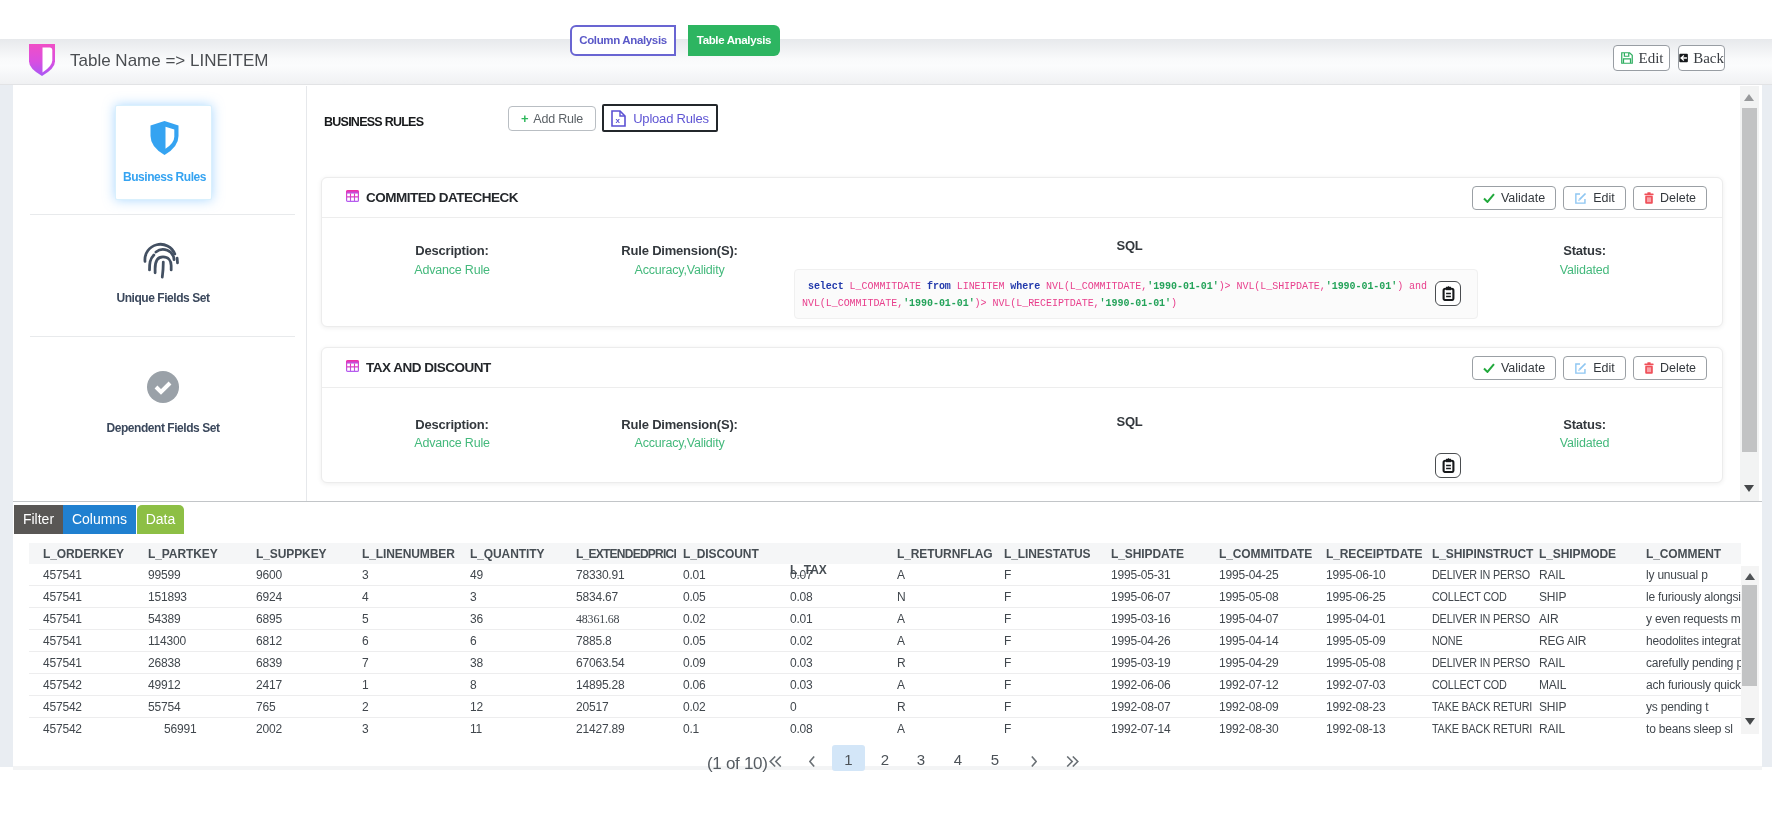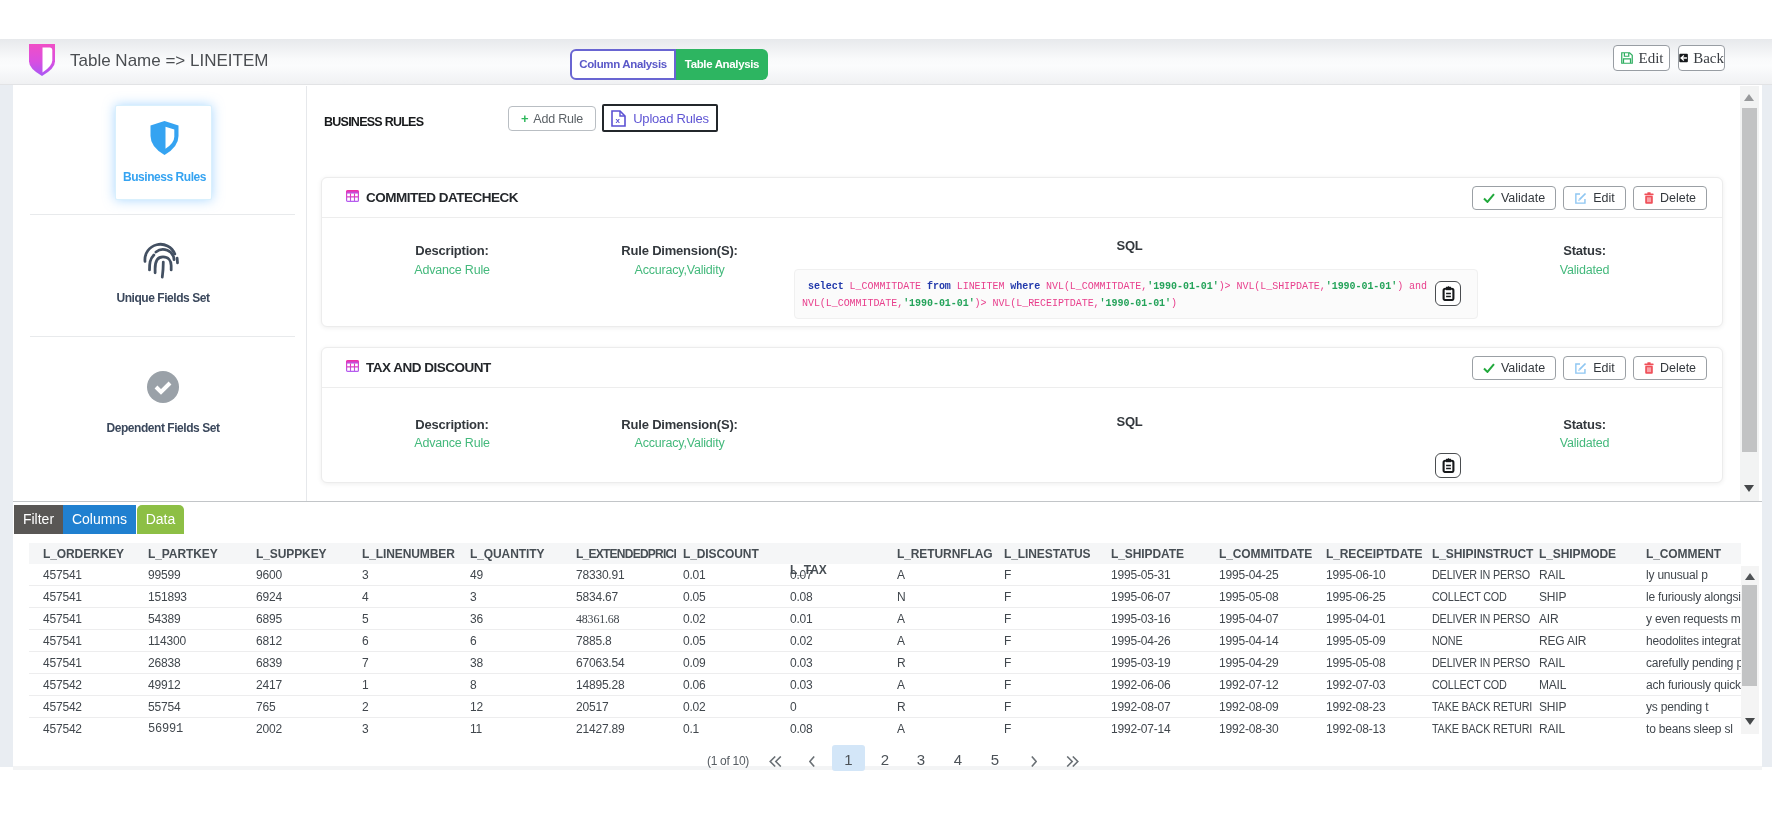--- a/index.html
+++ b/index.html
@@ -4,21 +4,21 @@
 <style>
 * { margin:0; padding:0; box-sizing:border-box; }
 html,body { width:1772px; height:813px; background:#fff; font-family:"Liberation Sans",sans-serif; overflow:hidden; position:relative; }
 .abs { position:absolute; }
 
 
 .topbar { position:absolute; left:0; top:39px; width:1772px; height:46px;
   background:linear-gradient(to bottom,#e7e9ec 0%,#f9fafb 45%,#fbfcfd 60%,#f0f1f3 100%);
   border-bottom:1px solid #e2e3e5; }
 .title { position:absolute; left:70px; top:51px; font-size:17px; color:#4b4e52; }
-.tabgroup { position:absolute; left:570px; top:49px; height:14px; display:flex; }
+.tabgroup { position:absolute; left:570px; top:25px; height:14px; display:flex;gap:12px; }
 .tab-col { width:106px; height:31px; background:#fff; border:2px solid #6965d2; color:#5a58c8;
   border-radius:6px 0 0 6px; font-size:11.5px; font-weight:bold; text-align:center; line-height:27px; letter-spacing:-0.35px; }
 .tab-tbl { width:92px; height:31px; background:#2db561; color:#fff; border-radius:0 6px 6px 0;
   font-size:11.5px; font-weight:bold; text-align:center; line-height:31px; letter-spacing:-0.35px; }
 .hbtn { position:absolute; top:45px; height:26px; background:#fff; border:1px solid #989da3; border-radius:4px;
   font-family:"Liberation Serif",serif; font-size:15px; color:#3a3e43; display:flex; align-items:center; justify-content:center; gap:5px; }
 #btn-save { left:1613px; width:57px; }
 #btn-back { left:1678px; width:47px; }
 
 
@@ -397,21 +397,21 @@
       <div class="td" style="left: 975px;">F</div>
       <div class="td" style="left: 1082px;">1992-08-07</div>
       <div class="td" style="left: 1190px;">1992-08-09</div>
       <div class="td" style="left: 1297px;">1992-08-23</div>
       <div class="td" style="left: 1403px; transform: scaleX(0.9); transform-origin: left center;">TAKE BACK RETURI</div>
       <div class="td" style="left: 1510px;">SHIP</div>
       <div class="td" style="left: 1617px;">ys pending t</div>
     </div>
     <div class="trow" style="top: 154px;">
       <div class="td" style="left: 14px;">457542</div>
-      <div class="td" style="left: 119px; font-family: Liberation Mono, monospace;">56991</div>
+      <div class="td" style="left: 135px;">56991</div>
       <div class="td" style="left: 227px;">2002</div>
       <div class="td" style="left: 333px;">3</div>
       <div class="td" style="left: 441px;">11</div>
       <div class="td" style="left: 547px;">21427.89</div>
       <div class="td" style="left: 654px;">0.1</div>
       <div class="td" style="left: 761px;">0.08</div>
       <div class="td" style="left: 868px;">A</div>
       <div class="td" style="left: 975px;">F</div>
       <div class="td" style="left: 1082px;">1992-07-14</div>
       <div class="td" style="left: 1190px;">1992-08-30</div>
@@ -423,21 +423,21 @@
   </div>
 
 <div class="sb" style="left:1741px;top:566px;width:18px;height:168px;background:#f4f4f4">
   <div class="arrow arr-up" style="top:7px;left:3.5px;border-bottom-color:#505356"></div>
   <div class="thumb" style="left:1px;top:19px;width:15px;height:101px"></div>
   <div class="arrow arr-dn" style="bottom:9px;left:3.5px"></div>
 </div>
 
 <div style="position:absolute;left:13px;top:766px;width:1749px;height:4px;background:#f3f4f5"></div>
 
-<div class="pag" style="left:707px;top:754px;font-size:12px;letter-spacing:-0.3px">(1 of 10)</div>
+<div class="pag" style="left:707px;top:754px;font-size:17px;letter-spacing:-0.3px">(1 of 10)</div>
 <svg class="abs" style="left:769px;top:756px" width="13" height="11" viewBox="0 0 13 11" fill="none" stroke="#6a7075" stroke-width="1.6">
     <path d="M6.2 0.5 L1.2 5.5 L6.2 10.5 M11.8 0.5 L6.8 5.5 L11.8 10.5"></path>
   </svg>
 <svg class="abs" style="left:809px;top:756px" width="6" height="11" viewBox="0 0 6 11" fill="none" stroke="#6a7075" stroke-width="1.6">
     <path d="M5.2 0.5 L0.8 5.5 L5.2 10.5"></path>
   </svg>
 <div class="pgnum pgcur" style="left:832px;width:33px">1</div>
 <div class="pgnum" style="left:873px">2</div>
 <div class="pgnum" style="left:909px">3</div>
 <div class="pgnum" style="left:946px">4</div>

